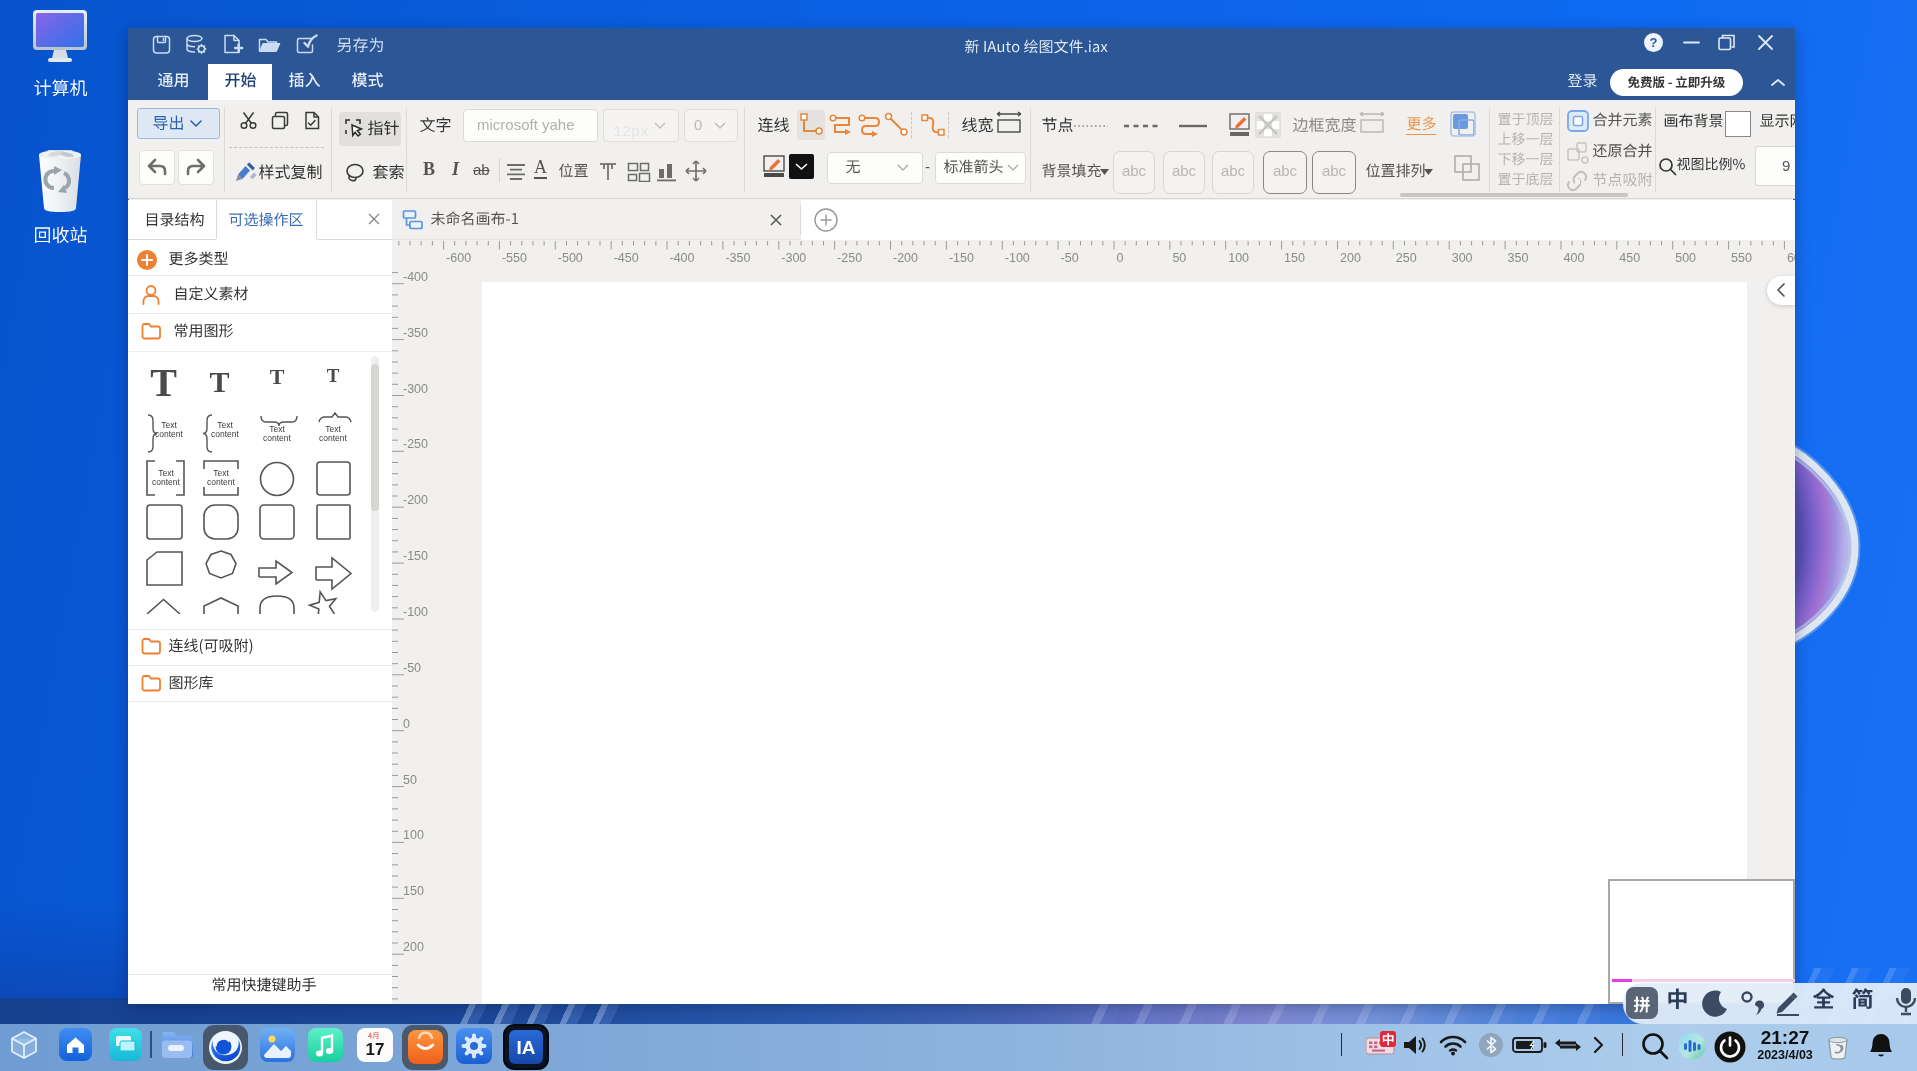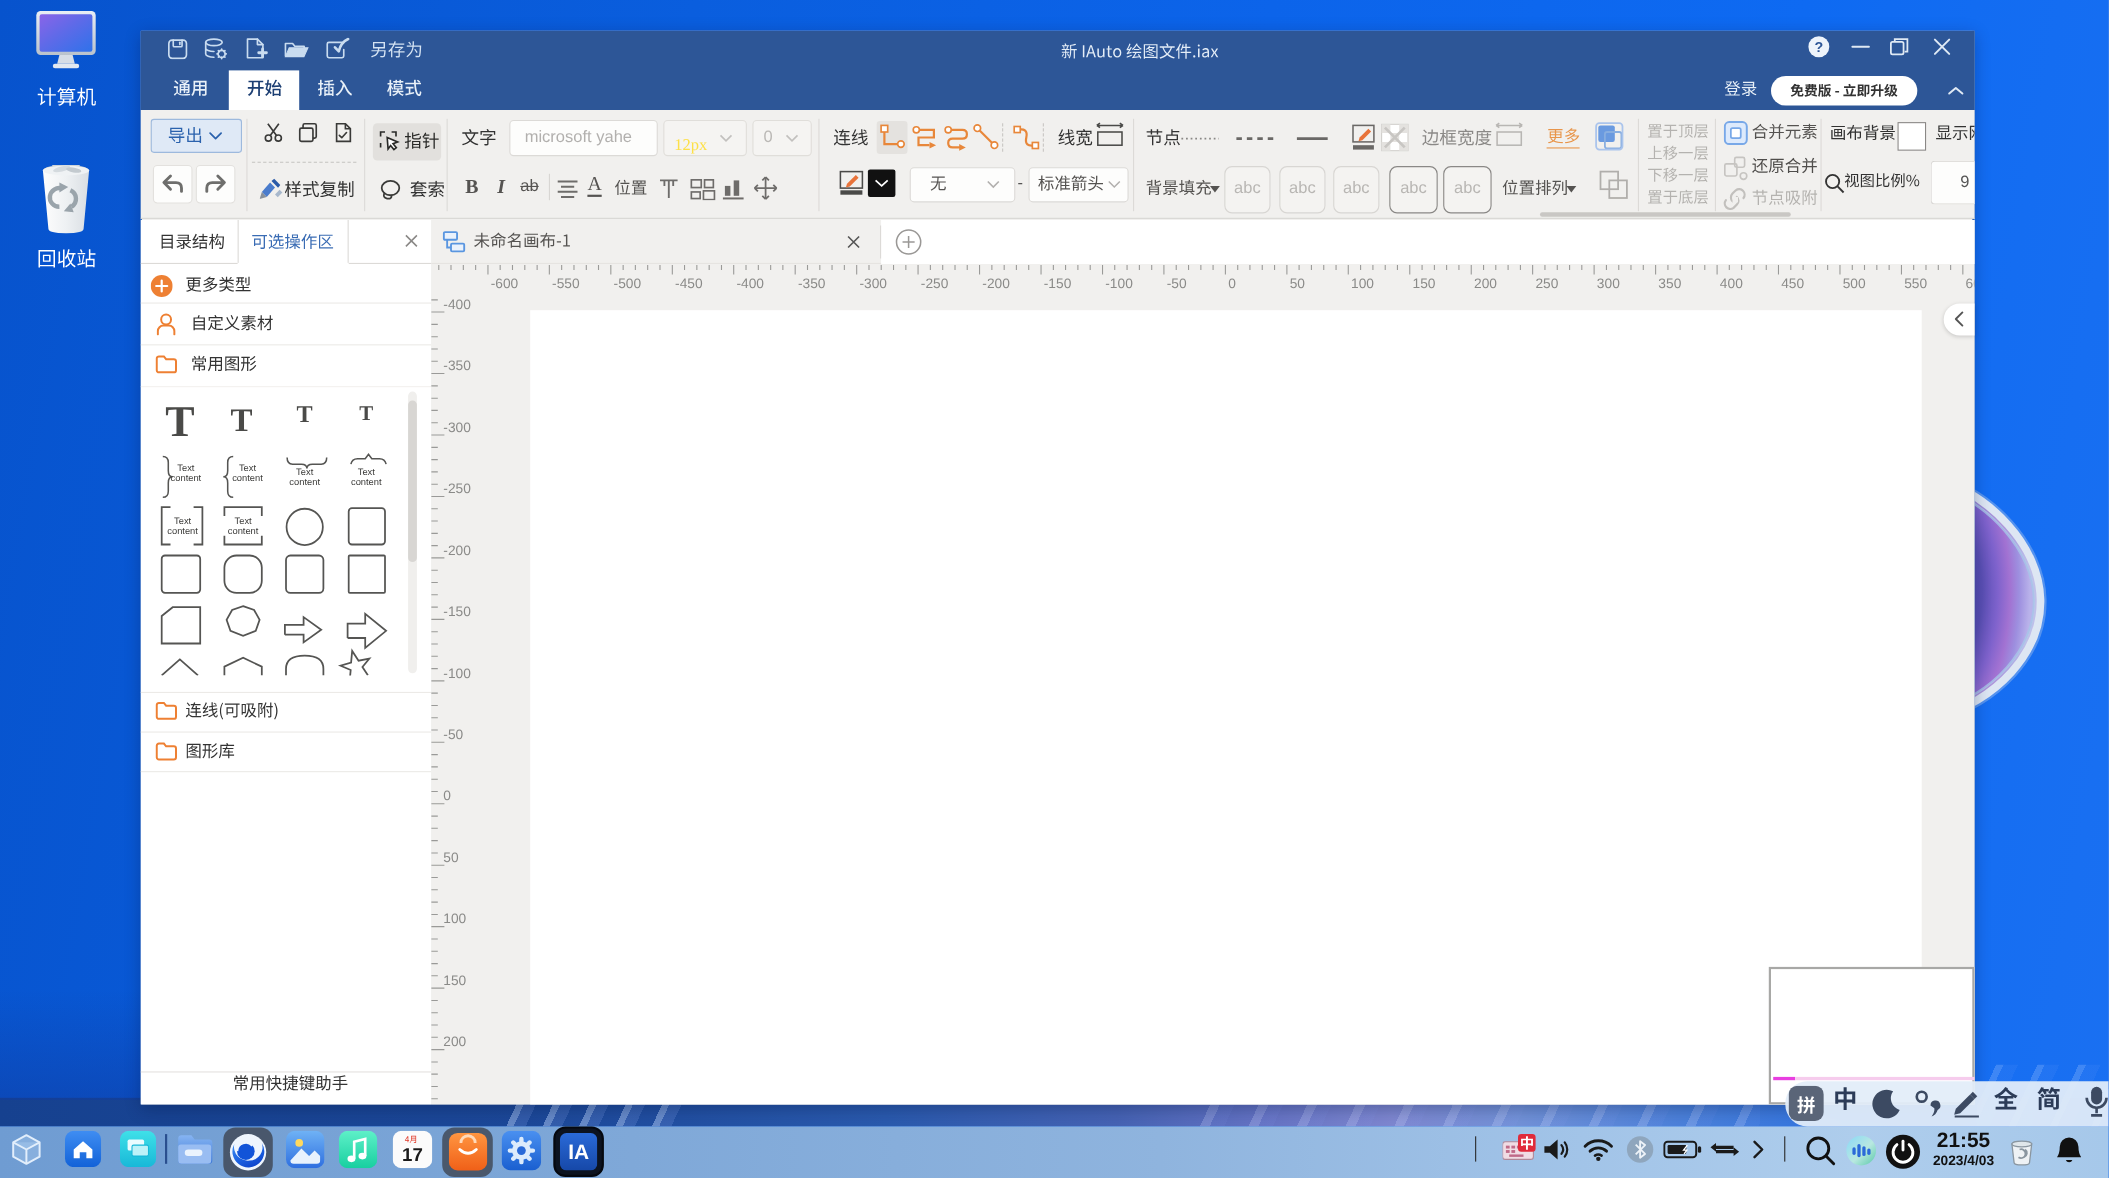--- a/index.html
+++ b/index.html
@@ -227,21 +227,21 @@
   </svg>
 <svg style="position:absolute;left:372px;top:164px" width="33" height="20" viewBox="0 0 33 20">
     <path transform="translate(0.5,13.9)" d="M9.4 -10.8C9.8 -10.2 10.4 -9.7 11 -9.1H5.2C5.8 -9.7 6.4 -10.2 6.8 -10.8ZM2.6 0.9C3.1 0.7 3.9 0.7 12.1 0.2C12.5 0.6 12.8 1 13 1.3L14.1 0.7C13.4 -0.1 12.1 -1.4 11.1 -2.3L10.1 -1.7C10.5 -1.4 10.9 -1 11.3 -0.7L4.3 -0.3C5.1 -0.9 5.9 -1.6 6.6 -2.3H15V-3.3H5.3V-4.4H11.9V-5.3H5.3V-6.3H11.9V-7.2H5.3V-8.2H11.9V-8.5C12.8 -7.8 13.8 -7.2 14.7 -6.8C14.8 -7.1 15.2 -7.5 15.5 -7.7C13.8 -8.3 12 -9.5 10.7 -10.8H15V-11.9H7.6C7.9 -12.3 8.1 -12.8 8.4 -13.2L7.1 -13.4C6.9 -12.9 6.6 -12.4 6.2 -11.9H1.1V-10.8H5.3C4.2 -9.6 2.6 -8.4 0.6 -7.5C0.8 -7.3 1.2 -6.9 1.3 -6.6C2.4 -7.1 3.3 -7.6 4.1 -8.2V-3.3H1V-2.3H5C4.3 -1.6 3.5 -0.9 3.2 -0.8C2.8 -0.5 2.5 -0.3 2.2 -0.2C2.4 0.1 2.5 0.6 2.6 0.9Z M26.1 -1.7C27.5 -0.9 29.2 0.2 30 0.9L31 0.2C30.1 -0.5 28.4 -1.6 27 -2.3ZM20.6 -2.2C19.7 -1.3 18.3 -0.4 17 0.2C17.2 0.4 17.7 0.8 17.9 1C19.2 0.3 20.7 -0.7 21.7 -1.7ZM19.1 -5.1C19.4 -5.2 19.8 -5.3 22.7 -5.5C21.4 -4.8 20.3 -4.4 19.8 -4.2C18.9 -3.8 18.2 -3.6 17.6 -3.5C17.7 -3.2 17.9 -2.7 18 -2.4C18.4 -2.6 19 -2.7 23.7 -3V-0.2C23.7 0 23.6 0.1 23.3 0.1C23.1 0.1 22.2 0.1 21.2 0.1C21.4 0.4 21.6 0.9 21.7 1.2C22.8 1.2 23.7 1.2 24.2 1C24.7 0.8 24.8 0.5 24.8 -0.1V-3L28.8 -3.3C29.2 -2.8 29.6 -2.4 29.8 -2L30.8 -2.7C30.1 -3.5 28.6 -4.9 27.5 -5.8L26.6 -5.2C27.1 -4.9 27.5 -4.5 27.9 -4.1L20.9 -3.7C23.2 -4.6 25.5 -5.6 27.6 -6.9L26.8 -7.7C26.1 -7.2 25.3 -6.8 24.5 -6.4L20.9 -6.2C22 -6.7 23.2 -7.4 24.2 -8.1L23.7 -8.4H29.8V-6.5H31V-9.5H24.6V-11H30.8V-12H24.6V-13.5H23.4V-12H17.2V-11H23.4V-9.5H17.1V-6.5H18.2V-8.4H22.9C21.8 -7.6 20.4 -6.8 19.9 -6.6C19.5 -6.3 19.1 -6.2 18.8 -6.2C18.9 -5.9 19.1 -5.3 19.1 -5.1Z" fill="#333333"></path>
   </svg>
 <svg style="position:absolute;left:419px;top:117px" width="33" height="20" viewBox="0 0 33 20">
     <path transform="translate(0.5,13.9)" d="M6.8 -13.2C7.2 -12.4 7.8 -11.3 8 -10.7L9.3 -11.1C9.1 -11.7 8.5 -12.8 8 -13.6ZM0.8 -10.6V-9.4H3.3C4.2 -7 5.5 -4.9 7.2 -3.2C5.4 -1.7 3.2 -0.6 0.6 0.1C0.8 0.4 1.2 1 1.3 1.2C4 0.4 6.2 -0.8 8 -2.3C9.8 -0.7 12 0.4 14.6 1.2C14.8 0.8 15.2 0.3 15.5 0.1C12.9 -0.6 10.7 -1.7 9 -3.2C10.6 -4.9 11.8 -6.9 12.7 -9.4H15.3V-10.6ZM8.1 -4C6.6 -5.6 5.4 -7.4 4.5 -9.4H11.4C10.6 -7.3 9.5 -5.5 8.1 -4Z M23.4 -5.8V-4.8H17.1V-3.6H23.4V-0.2C23.4 0 23.3 0.1 23 0.1C22.7 0.1 21.7 0.1 20.6 0.1C20.8 0.4 21 0.9 21.1 1.3C22.5 1.3 23.3 1.2 23.9 1.1C24.4 0.9 24.6 0.5 24.6 -0.2V-3.6H30.9V-4.8H24.6V-5.4C26 -6.1 27.5 -7.2 28.5 -8.3L27.6 -8.9L27.4 -8.8H19.7V-7.7H26.2C25.3 -7 24.3 -6.3 23.4 -5.8ZM22.8 -13.2C23.1 -12.8 23.4 -12.2 23.6 -11.8H17.3V-8.5H18.5V-10.6H29.5V-8.5H30.7V-11.8H25C24.8 -12.3 24.4 -13 24 -13.6Z" fill="#333333"></path>
   </svg>
 <div class="a" style="left:463px;top:109px;width:135px;height:33px;background:#fdfdfc;border:1px solid #dcdad7;border-radius:4px;"></div>
 <div class="a" style="left:477px;top:116px;font-size:15px;color:#b2b0ae;font-family:'Liberation Sans'">microsoft yahe</div>
 <div class="a" style="left:603px;top:109px;width:76px;height:33px;background:#f5f4f2;border:1px solid #e0deda;border-radius:4px;"></div>
-<div class="a" style="left:613px;top:124px;font-size:15px;color:#fde047;font-family:Liberation Serif, serif">12px</div>
+<div class="a" style="left:613px;top:124px;font-size:15px;color:#e5e5e5;font-family:Liberation Mono, monospace">12px</div>
 <svg class="a" style="left:652px;top:120px" width="16" height="12" viewBox="0 0 16 12">
     <path d="M3 3 l5 5 5-5" stroke="#c2c0be" stroke-width="1.5" fill="none"></path>
   </svg>
 <div class="a" style="left:684px;top:109px;width:54px;height:33px;background:#f5f4f2;border:1px solid #e0deda;border-radius:4px;"></div>
 <div class="a" style="left:694px;top:116px;font-size:15px;color:#bbb9b6;font-family:'Liberation Sans'">0</div>
 <svg class="a" style="left:712px;top:120px" width="16" height="12" viewBox="0 0 16 12">
     <path d="M3 3 l5 5 5-5" stroke="#c2c0be" stroke-width="1.5" fill="none"></path>
   </svg>
 <div class="a" style="left:423px;top:159px;font-size:18px;font-weight:bold;color:#555351;font-family:'Liberation Serif'">B</div>
 <div class="a" style="left:452px;top:159px;font-size:18px;font-style:italic;font-weight:bold;color:#555351;font-family:'Liberation Serif'">I</div>
@@ -835,21 +835,21 @@
       <rect x="11.5" y="9" width="3" height="12" rx="1.5"></rect>
       <rect x="16" y="11" width="3" height="9" rx="1.5"></rect>
       <rect x="20.5" y="13" width="3" height="6" rx="1.5"></rect>
     </g>
   </svg>
 <svg class="a" style="left:1713px;top:1030px" width="34" height="34" viewBox="0 0 34 34">
     <circle cx="17" cy="17" r="15.5" fill="#111"></circle>
     <path d="M17 7.5 v8" stroke="#fff" stroke-width="2.6" stroke-linecap="round"></path>
     <path d="M11.5 10.5 a9 9 0 1 0 11 0" stroke="#fff" stroke-width="2.6" fill="none" stroke-linecap="round"></path>
   </svg>
-<div class="a" style="left:1750px;top:1027px;width:70px;text-align:center;font-size:19px;font-weight:bold;color:#111;font-family:'Liberation Sans'">21:55</div>
+<div class="a" style="left:1750px;top:1027px;width:70px;text-align:center;font-size:19px;font-weight:bold;color:#111;font-family:'Liberation Sans'">21:27</div>
 <div class="a" style="left:1750px;top:1048px;width:70px;text-align:center;font-size:12.5px;font-weight:bold;color:#111;font-family:'Liberation Sans'">2023/4/03</div>
 <svg class="a" style="left:1824px;top:1032px" width="28" height="28" viewBox="0 0 28 28">
     <path d="M5 8 L23 8 L21 25 Q21 27 14 27 Q7 27 7 25 Z" fill="#eef2f5" stroke="#8a96a0" stroke-width="1.2"></path>
     <ellipse cx="14" cy="8" rx="9" ry="2.6" fill="#dfe6ea" stroke="#8a96a0" stroke-width="1"></ellipse>
     <path d="M12 13 a4 4 0 1 1 -1 7 M16 20 a4 4 0 0 0 1-7" stroke="#8a96a0" stroke-width="1.6" fill="none"></path>
   </svg>
 <svg class="a" style="left:1866px;top:1031px" width="30" height="30" viewBox="0 0 30 30">
     <path d="M15 3 a8.5 8.5 0 0 1 8.5 8.5 q0 6 2.5 9.5 H4 q2.5-3.5 2.5-9.5 A8.5 8.5 0 0 1 15 3 z" fill="#111"></path>
     <path d="M12 23.5 a3.2 3.2 0 0 0 6 0" fill="#111"></path>
   </svg>

